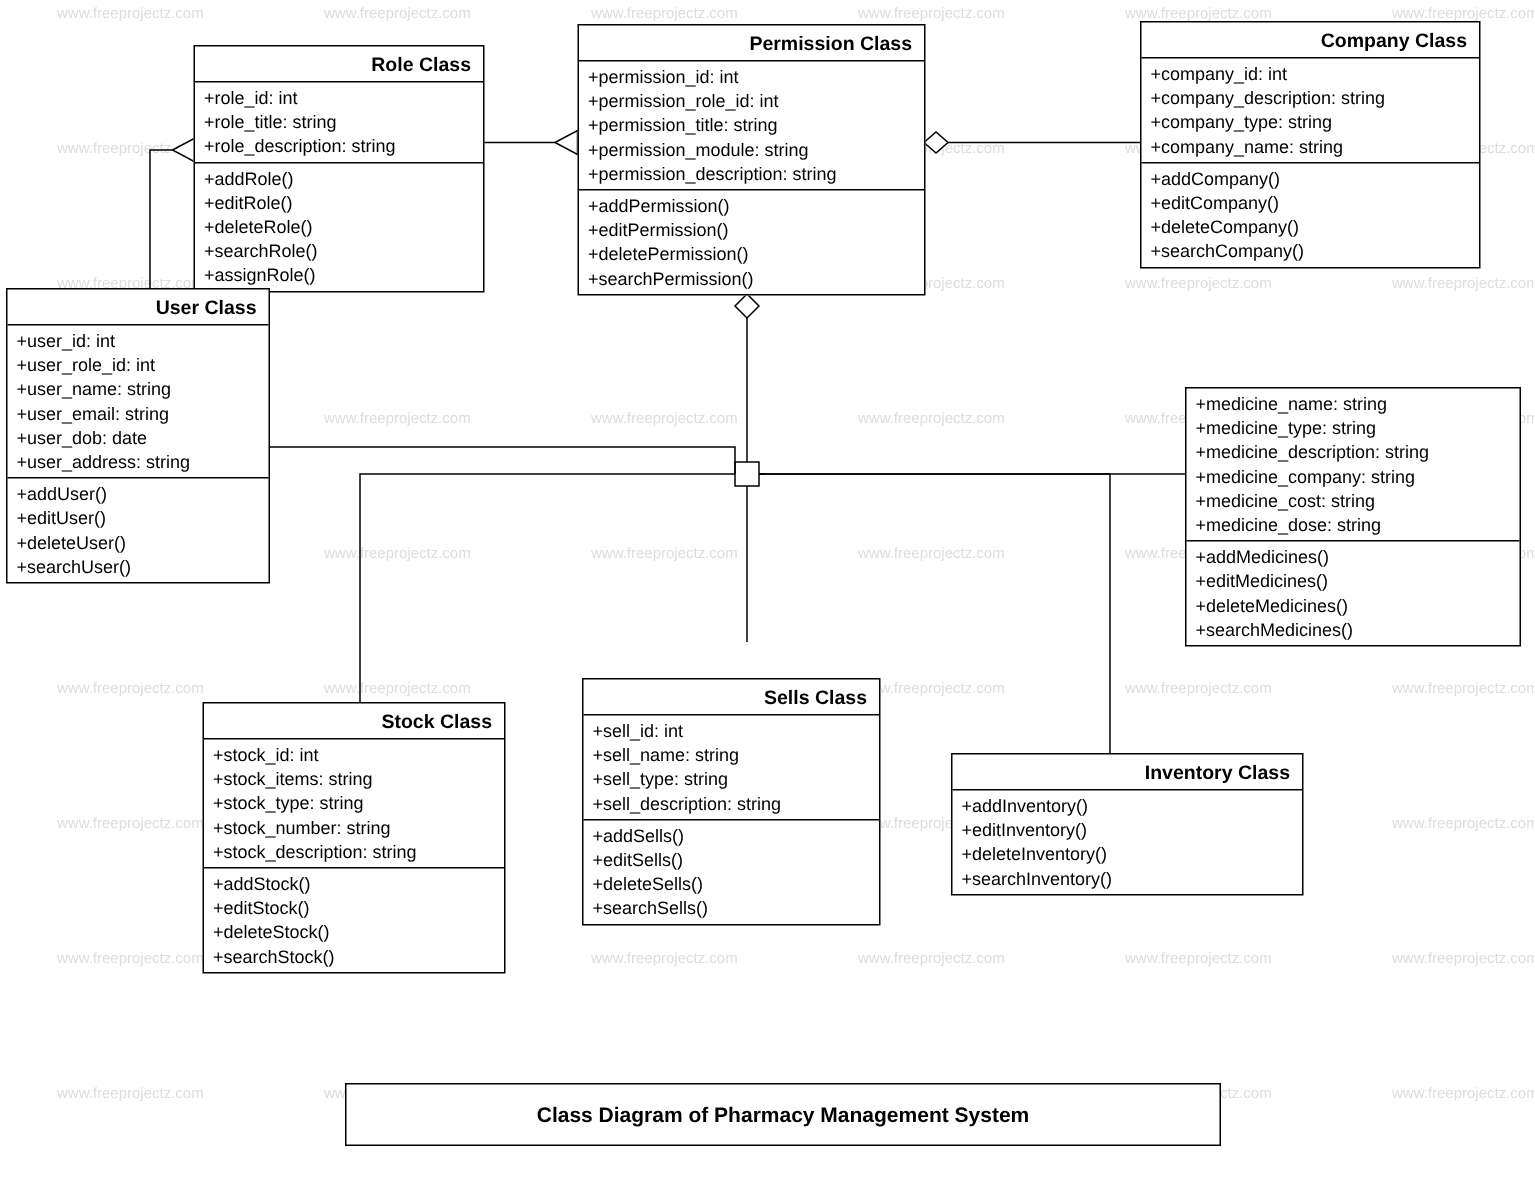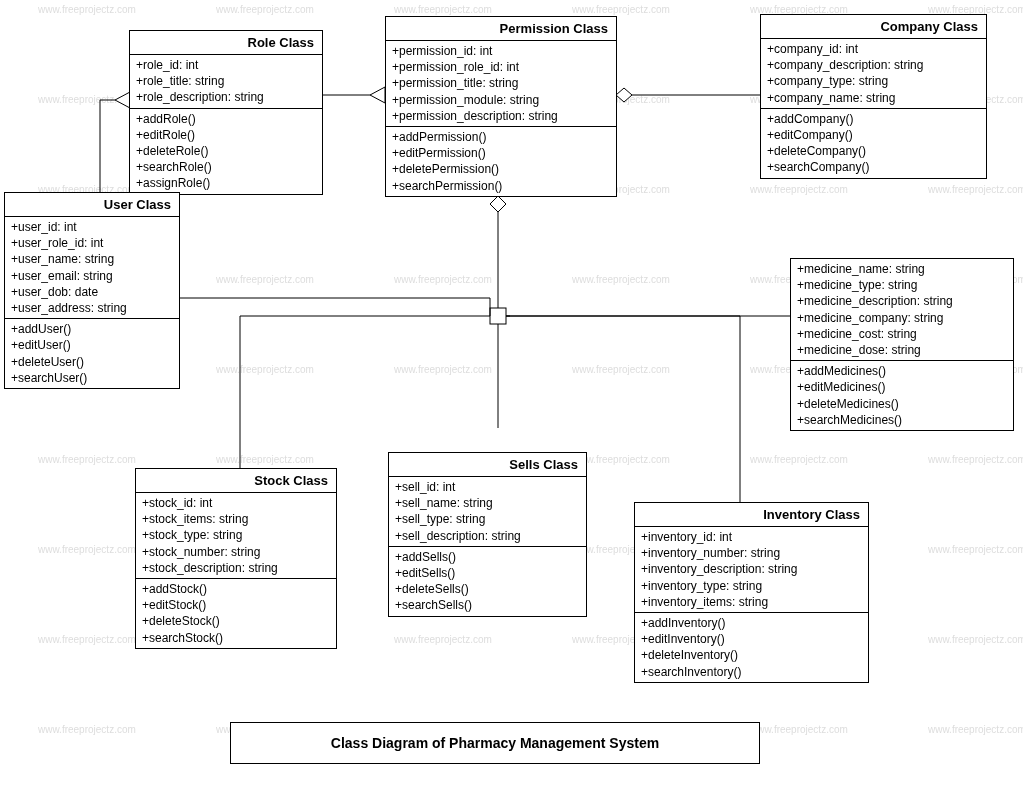--- a/index.html
+++ b/index.html
@@ -42,21 +42,21 @@
   }
   .class-section:last-child {
     border-bottom: none;
   }
   .diagram-title-box {
     position: absolute;
     border: 1px solid #000;
     background: #fff;
     font-weight: bold;
     text-align: center;
-    padding: 12px 19px;
+    padding: 12px 46px;
     font-size: 14px;
     z-index: 2;
   }
   svg.connectors {
     position: absolute;
     top: 0; left: 0;
     width: 1023px; height: 792px;
     z-index: 1;
     pointer-events: none;
   }
@@ -260,27 +260,20 @@
   <div class="class-section" id="stock-ops">
       <div>+addStock()</div>
       <div>+editStock()</div>
       <div>+deleteStock()</div>
       <div>+searchStock()</div>
     </div>
 </div>
 
 <div class="class-box" style="left:634px; top:502px; width:233px;">
   <div class="class-title">Inventory Class</div>
-  <div class="class-section" id="inventory-attrs">
-      <div>+inventory_id: int</div>
-      <div>+inventory_number: string</div>
-      <div>+inventory_description: string</div>
-      <div>+inventory_type: string</div>
-      <div>+inventory_items: string</div>
-    </div>
   <div class="class-section" id="inventory-ops">
       <div>+addInventory()</div>
       <div>+editInventory()</div>
       <div>+deleteInventory()</div>
       <div>+searchInventory()</div>
     </div>
 </div>
 
 <div class="diagram-title-box" style="left:230px; top:722px; width:490px;">Class Diagram of Pharmacy Management System</div>
 

